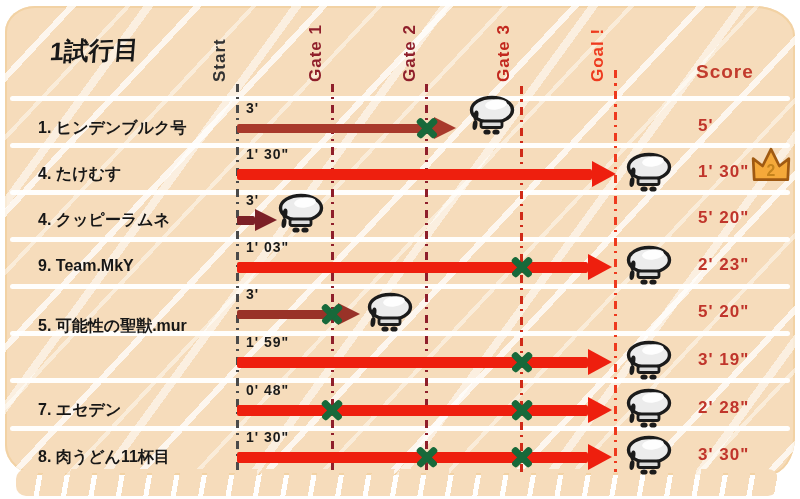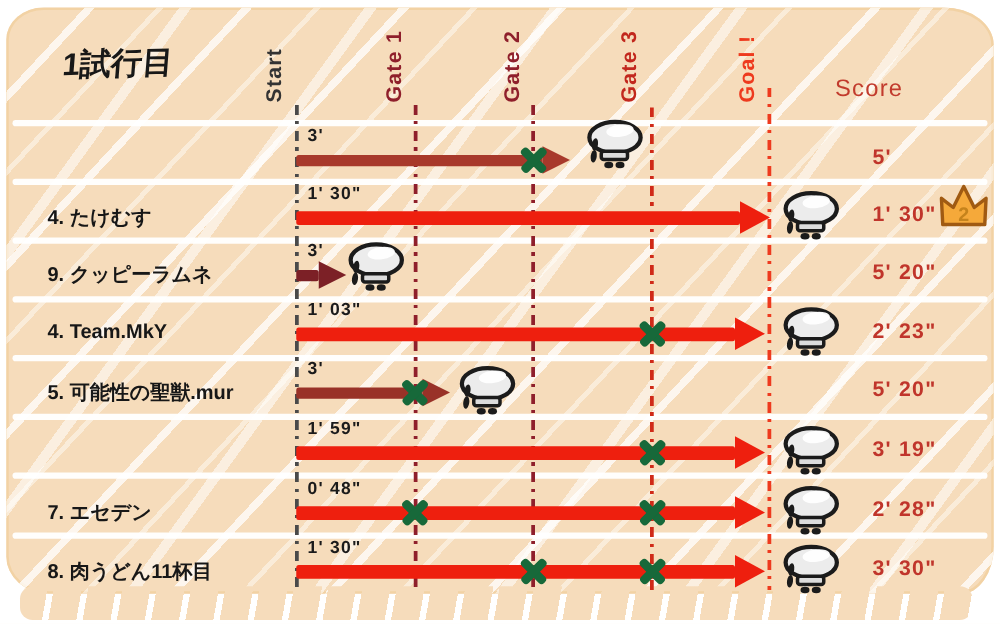--- a/index.html
+++ b/index.html
@@ -32,21 +32,21 @@
   }
   .coltag {
     position:absolute; width:26px; height:72px; top:10px;
     writing-mode:vertical-rl; transform:rotate(180deg);
     font-size:17px; font-weight:bold; letter-spacing:1px; white-space:nowrap;
   }
   .title {
     position:absolute; left:50px; top:34px; font-size:25px; font-weight:bold;
     color:#181818; transform:rotate(-1.5deg) skewX(-6deg); white-space:nowrap;
   }
-  .score-head { position:absolute; left:668px; top:61px; font-size:19px; font-weight:normal; color:#c23b2d; letter-spacing:1px; }
+  .score-head { position:absolute; left:696px; top:61px; font-size:19px; font-weight:bold; color:#c23b2d; letter-spacing:1px; }
   .row-layer { position:absolute; inset:0; }
   .team { position:absolute; left:38px; font-size:16px; font-weight:bold; color:#171717; white-space:nowrap; }
   .time { position:absolute; left:246px; font-size:14px; font-weight:bold; color:#1b1b1b; letter-spacing:1px; white-space:nowrap; }
   .score { position:absolute; left:698px; font-size:17px; font-weight:600; color:#c0352b; letter-spacing:1px; white-space:nowrap; }
   .bar { position:absolute; border-radius:2px; }
   .head { position:absolute; width:0; height:0; }
   .head-red { border-top:13px solid transparent; border-bottom:13px solid transparent; border-left:24px solid var(--c); }
   .head-dark { border-top:11px solid transparent; border-bottom:11px solid transparent; border-left:22px solid var(--c); }
   .xmark { position:absolute; width:22px; height:22px; }
   .xmark::before, .xmark::after {
@@ -99,20 +99,21 @@
   <div class="vline" style="left:613.5px;top:70px;height:402px;--c:#ee3a1e"></div>
 
   <div class="coltag" style="left:210px;color:#333333">Start</div>
   <div class="coltag" style="left:306px;color:#8f1f2b">Gate 1</div>
   <div class="coltag" style="left:400px;color:#8f1f2b">Gate 2</div>
   <div class="coltag" style="left:494px;color:#c2271d">Gate 3</div>
   <div class="coltag" style="left:588px;color:#ee3a1e">Goal !</div>
   <div class="score-head">Score</div>
 
   <div class="row-layer">
+    <div class="team" style="top:118px">1. ヒンデンブルク号</div>
     <div class="time" style="top:100px">3'</div>
     <div class="bar" style="left:237px;top:124px;width:197px;height:9px;background:#a8392b"></div>
     <div class="head head-dark" style="left:434px;top:117px;--c:#a8392b"></div>
     <span class="xmark" style="left:416px;top:117px"></span>
     <svg class="blimp" style="left:465px;top:95px" viewBox="0 0 52 42">
         <use href="#blimp-def"></use>
       </svg>
     <div class="score" style="top:116px">5'</div>
   </div>
 
@@ -125,44 +126,44 @@
         <use href="#blimp-def"></use>
       </svg>
     <div class="score" style="top:162px">1' 30"</div>
     <svg class="crown" viewBox="0 0 40 38">
       <path d="M4,32 L3,12 L12,19 L20,3 L28,19 L37,12 L36,32 Z" fill="#f5a93a" stroke="#a05a12" stroke-width="2.6" stroke-linejoin="round"></path>
       <text x="20" y="29" text-anchor="middle" font-size="15" font-weight="bold" fill="#c5831c">2</text>
     </svg>
   </div>
 
   <div class="row-layer">
-    <div class="team" style="top:210px">9. クッピーラムネ</div>
+    <div class="team" style="top:210px">4. クッピーラムネ</div>
     <div class="time" style="top:192px">3'</div>
     <div class="bar" style="left:237px;top:216px;width:18px;height:9px;background:#7c2026"></div>
     <div class="head head-dark" style="left:255px;top:209px;--c:#7c2026"></div>
     <svg class="blimp" style="left:274px;top:193px" viewBox="0 0 52 42">
         <use href="#blimp-def"></use>
       </svg>
     <div class="score" style="top:208px">5' 20"</div>
   </div>
 
   <div class="row-layer">
-    <div class="team" style="top:257px">4. Team.MkY</div>
+    <div class="team" style="top:257px">9. Team.MkY</div>
     <div class="time" style="top:239px">1' 03"</div>
     <div class="bar" style="left:237px;top:262px;width:351px;height:11px;background:#ee1f0e"></div>
     <div class="head head-red" style="left:588px;top:254px;--c:#ee1f0e"></div>
     <span class="xmark" style="left:511px;top:256px"></span>
     <svg class="blimp" style="left:622px;top:245px" viewBox="0 0 52 42">
         <use href="#blimp-def"></use>
       </svg>
     <div class="score" style="top:255px">2' 23"</div>
   </div>
 
   <div class="row-layer">
-    <div class="team" style="top:304px">5. 可能性の聖獣.mur</div>
+    <div class="team" style="top:316px">5. 可能性の聖獣.mur</div>
     <div class="time" style="top:286px">3'</div>
     <div class="bar" style="left:237px;top:310px;width:101px;height:9px;background:#993228"></div>
     <div class="head head-dark" style="left:338px;top:303px;--c:#993228"></div>
     <span class="xmark" style="left:321px;top:303px"></span>
     <svg class="blimp" style="left:363px;top:292px" viewBox="0 0 52 42">
         <use href="#blimp-def"></use>
       </svg>
     <div class="score" style="top:302px">5' 20"</div>
   </div>
 

